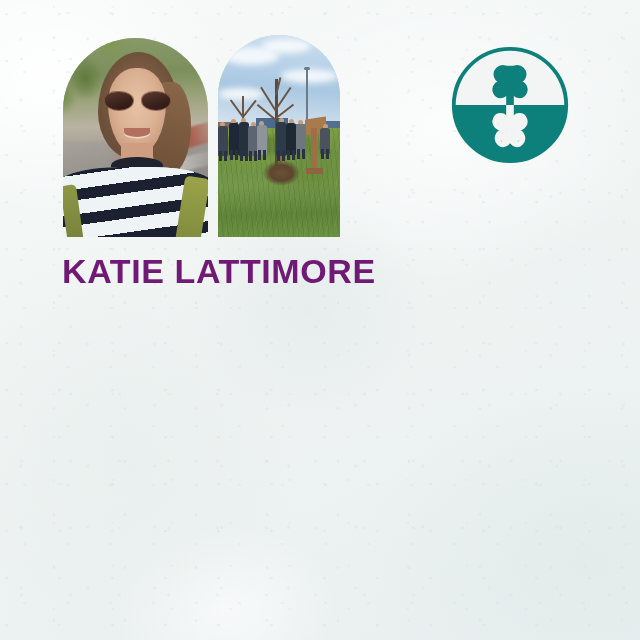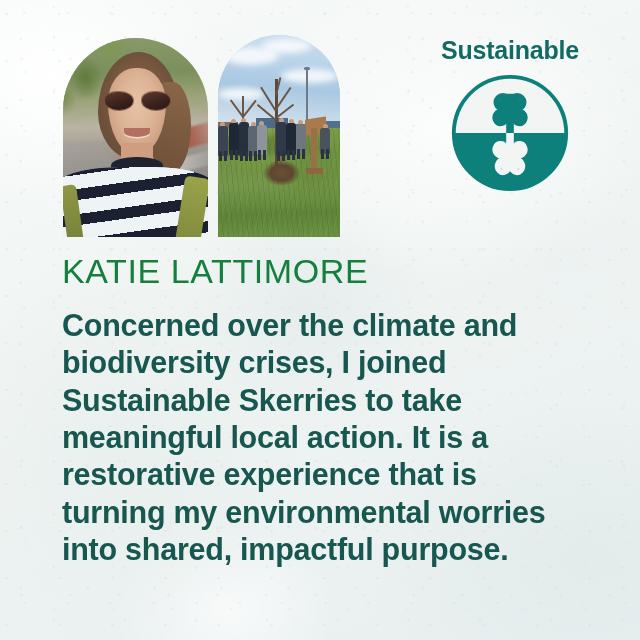--- a/index.html
+++ b/index.html
@@ -311,23 +311,23 @@
     color: #126b63;
   }
   .logo-mark { margin-top: 10px; display: flex; justify-content: center; }
   .logo-mark svg { display: block; }
 
   
   .person-name {
     position: absolute;
     left: 62px; top: 252px;
     font-size: 34px;
-    font-weight: 400;
+    font-weight: 700;
     letter-spacing: 0.6px;
-    color: #15803d;
+    color: #701a75;
     text-transform: uppercase;
     white-space: nowrap;
   }
   .quote {
     position: absolute;
     left: 62px; top: 307px; width: 520px;
     font-size: 30.5px;
     font-weight: 700;
     line-height: 1.225;
     letter-spacing: -0.25px;
@@ -455,21 +455,20 @@
             <span class="body" style="background:#4a525c;"></span>
             <span class="legs"></span>
           </div>
         </div>
       </div>
     </div>
   </div>
 
   <div class="logo-block">
     <div class="logo-wordmark">
-      <div>Sustainable</div>
     </div>
 
     <div class="logo-mark">
       <svg width="118" height="118" viewBox="0 0 200 200" aria-hidden="true">
         <defs>
           <clipPath id="clipTop">
               <rect x="0" y="0" width="200" height="100"></rect>
             </clipPath>
           <clipPath id="clipBot">
               <rect x="0" y="100" width="200" height="100"></rect>
@@ -508,15 +507,14 @@
           </g>
           <g clip-path="url(#clipBot)">
             <use href="#treeBot" fill="#f2f5f4" stroke="#f2f5f4"></use>
           </g>
         </g>
       </svg>
     </div>
   </div>
 
   <div class="person-name">KATIE LATTIMORE</div>
-  <div class="quote">Concerned over the climate and biodiversity crises, I joined Sustainable Skerries to take meaningful local action. It is a restorative experience that is turning my environmental worries into shared, impactful purpose.</div>
 
 </div>
 
 </body></html>

